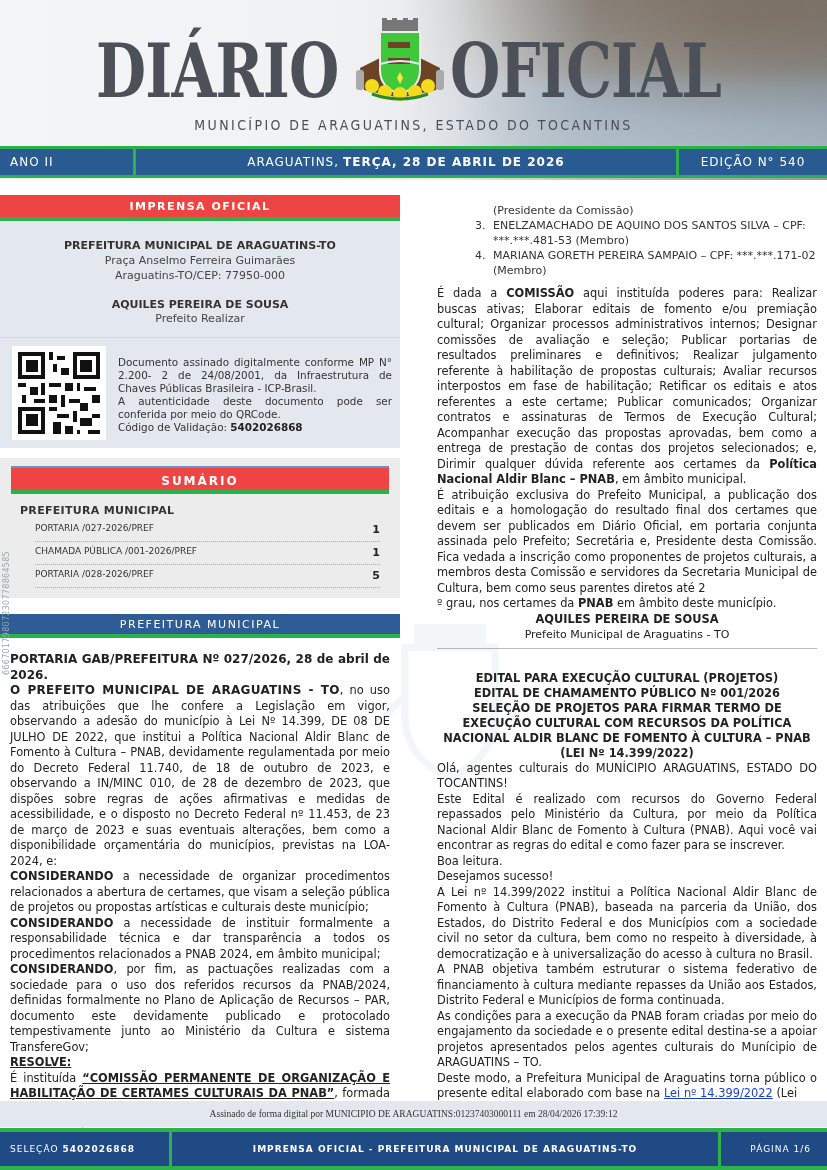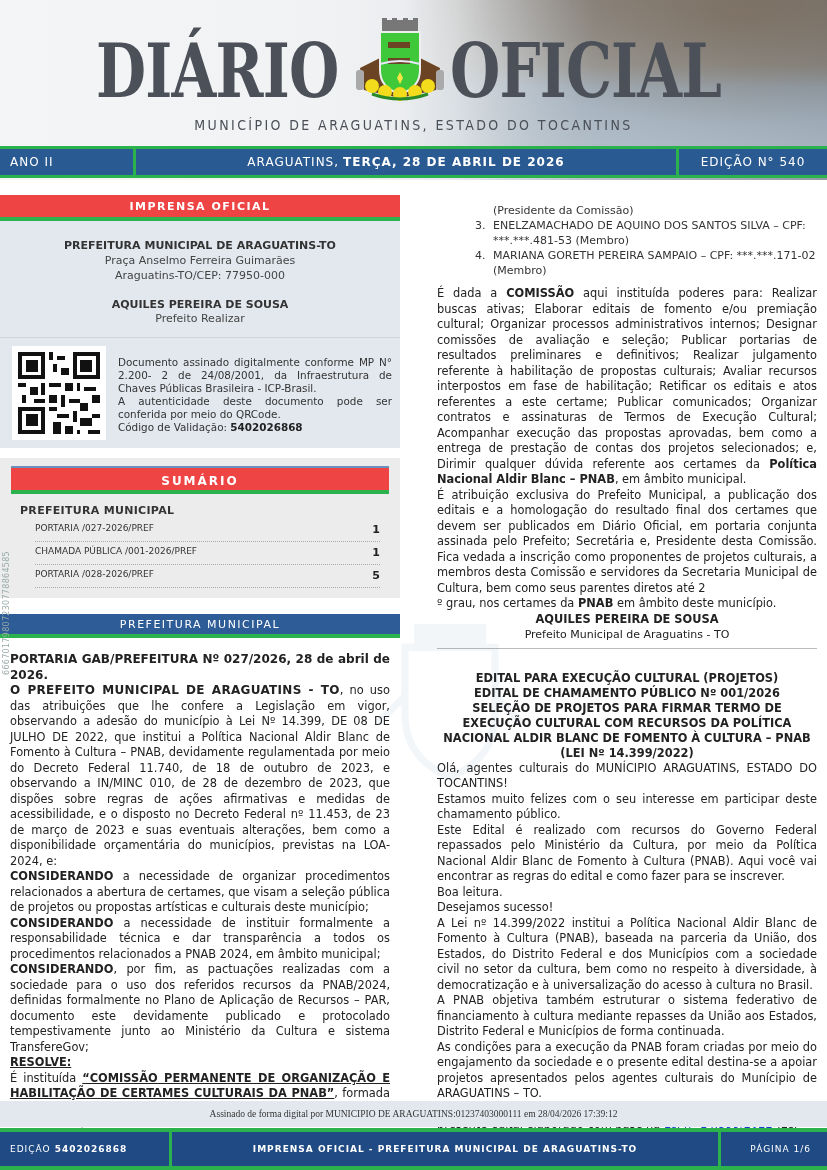--- a/index.html
+++ b/index.html
@@ -246,21 +246,20 @@
     <div class="hr"></div>
   </article>
 
   <article class="body-text">
     <div class="edital-title">
       <div>EDITAL PARA EXECUÇÃO CULTURAL (PROJETOS)</div>
       <div>EDITAL DE CHAMAMENTO PÚBLICO Nº 001/2026</div>
       <div>SELEÇÃO DE PROJETOS PARA FIRMAR TERMO DE EXECUÇÃO CULTURAL COM RECURSOS DA POLÍTICA NACIONAL ALDIR BLANC DE FOMENTO À CULTURA – PNAB (LEI Nº 14.399/2022)</div>
     </div>
     <p>Olá, agentes culturais do MUNÍCIPIO ARAGUATINS, ESTADO DO TOCANTINS!</p>
-    <p>Estamos muito felizes com o seu interesse em participar deste chamamento público.</p>
     <p>Este Edital é realizado com recursos do Governo Federal repassados pelo Ministério da Cultura, por meio da Política Nacional Aldir Blanc de Fomento à Cultura (PNAB). Aqui você vai encontrar as regras do edital e como fazer para se inscrever.</p>
     <p>Boa leitura.</p>
     <p>Desejamos sucesso!</p>
     <p>A Lei nº 14.399/2022 institui a Política Nacional Aldir Blanc de Fomento à Cultura (PNAB), baseada na parceria da União, dos Estados, do Distrito Federal e dos Municípios com a sociedade civil no setor da cultura, bem como no respeito à diversidade, à democratização e à universalização do acesso à cultura no Brasil.</p>
     <p>A PNAB objetiva também estruturar o sistema federativo de financiamento à cultura mediante repasses da União aos Estados, Distrito Federal e Municípios de forma continuada.</p>
     <p>As condições para a execução da PNAB foram criadas por meio do engajamento da sociedade e o presente edital destina-se a apoiar projetos apresentados pelos agentes culturais do Munícipio de ARAGUATINS – TO.</p>
     <p><span>Deste modo, a Prefeitura Municipal de Araguatins torna público o presente edital elaborado com base na </span><a class="link">Lei nº 14.399/2022</a><span> (Lei</span></p>
   </article>
 </div>
 
@@ -270,18 +269,18 @@
   <path d="M10 60 L25 45 M90 60 L75 45" stroke="#4a6fa5" stroke-width="4"></path>
 </svg>
 
 <div class="sidecode">
   <span>66670179807230778864585</span>
 </div>
 
 <div class="signed">Assinado de forma digital por MUNICIPIO DE ARAGUATINS:01237403000111 em 28/04/2026 17:39:12</div>
 <footer class="footer">
   <div class="cell code">
-    <span>EDIÇÃO</span>
+    <span>SELEÇÃO</span>
       <b>5402026868</b>
   </div>
   <div class="cell mid">IMPRENSA OFICIAL - PREFEITURA MUNICIPAL DE ARAGUATINS-TO</div>
   <div class="cell page">PÁGINA 1/6</div>
 </footer>
 
 </body></html>

